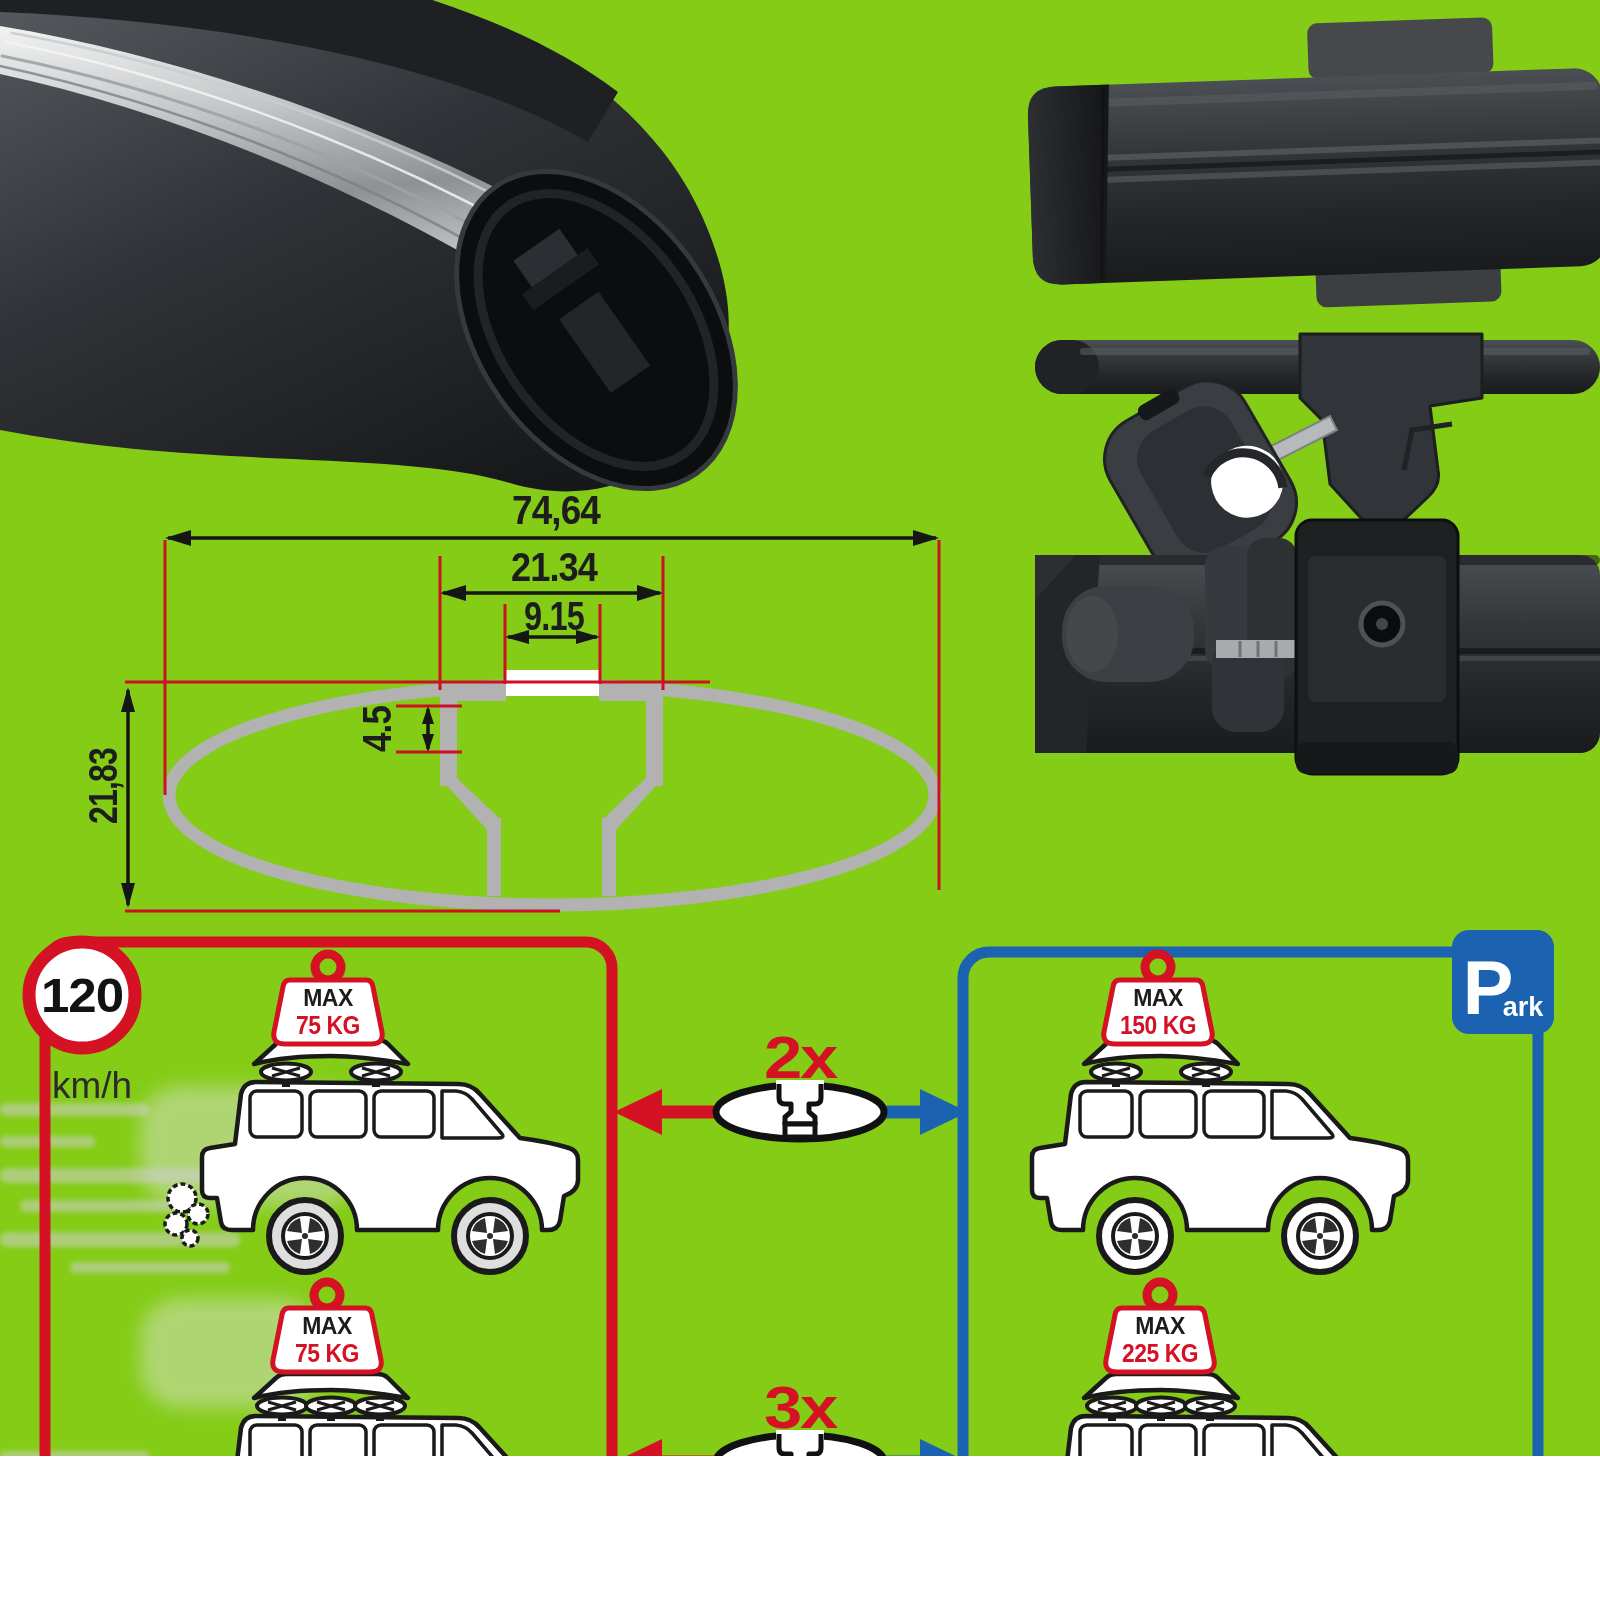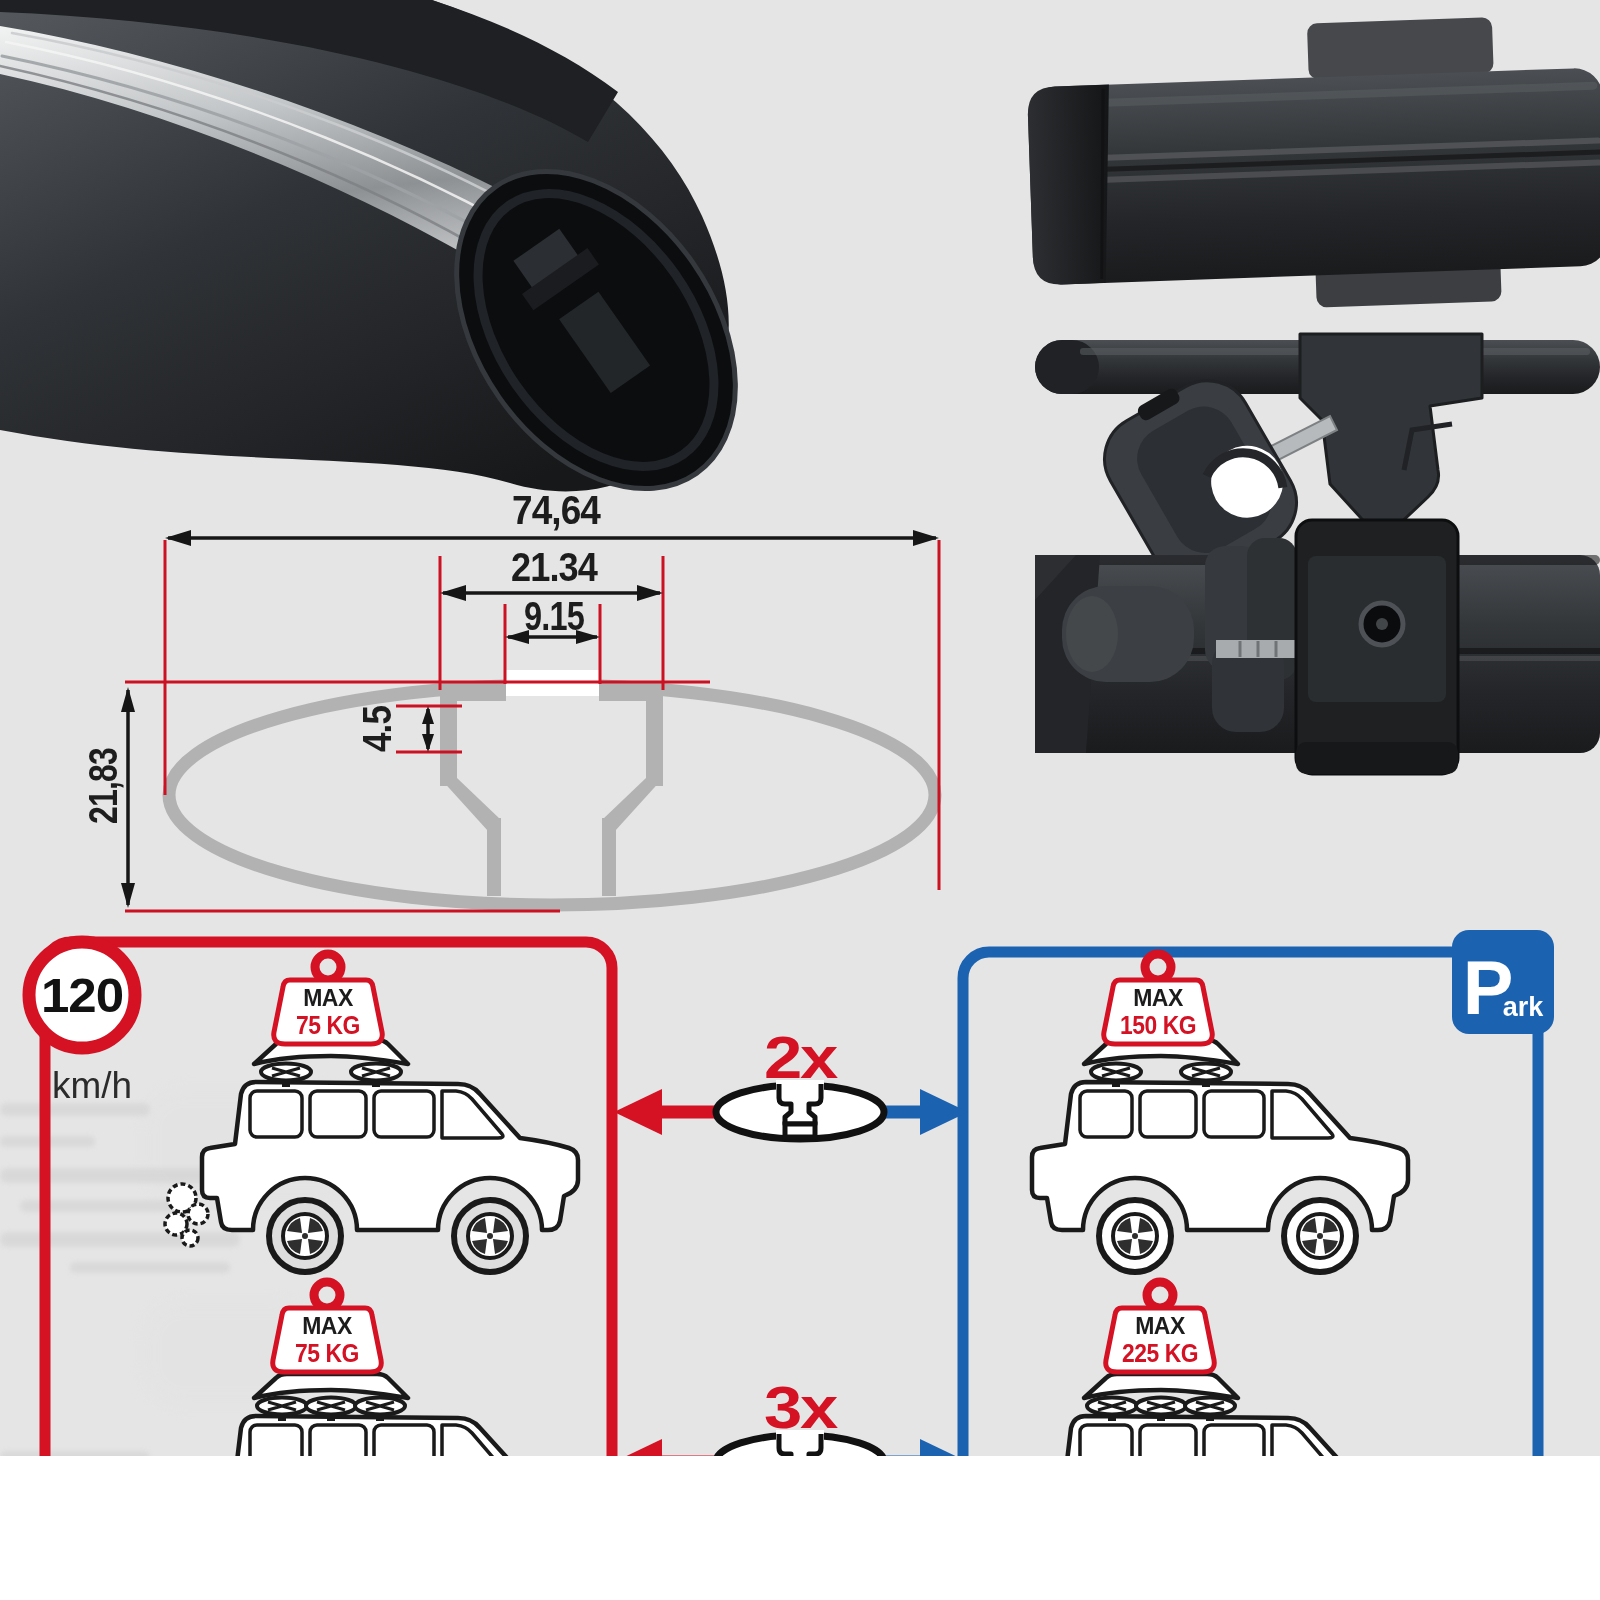--- a/index.html
+++ b/index.html
@@ -1,16 +1,16 @@
 <!DOCTYPE html>
 <html><head>
 <meta charset="utf-8">
 <style>
   html,body{margin:0;padding:0;background:#fff;}
-  .page{position:relative;width:1600px;height:1456px;background:#e5e5e5;overflow:hidden;
+  .page{position:relative;width:1600px;height:1456px;background:#84cc16;overflow:hidden;
         font-family:"Liberation Sans",sans-serif;}
   svg{display:block}
   .ln{fill:#fff;stroke:#1a1a1a;stroke-width:4.5;stroke-linejoin:round;stroke-linecap:round}
   .lnthin{fill:#fff;stroke:#1a1a1a;stroke-width:3.5;stroke-linejoin:round}
   .dimtxt{font-family:"Liberation Sans",sans-serif;font-weight:600;font-size:40px;fill:#1d1d1d;letter-spacing:-1px}
   .redln{stroke:#cc1122;stroke-width:3;fill:none}
   .dimln{stroke:#161616;stroke-width:3.5;fill:none}
   .arrowhead{fill:#161616}
   .greyprof{fill:#b2b2b2}
   .streak{fill:#cfcfcf;opacity:.55;filter:blur(2.5px)}

